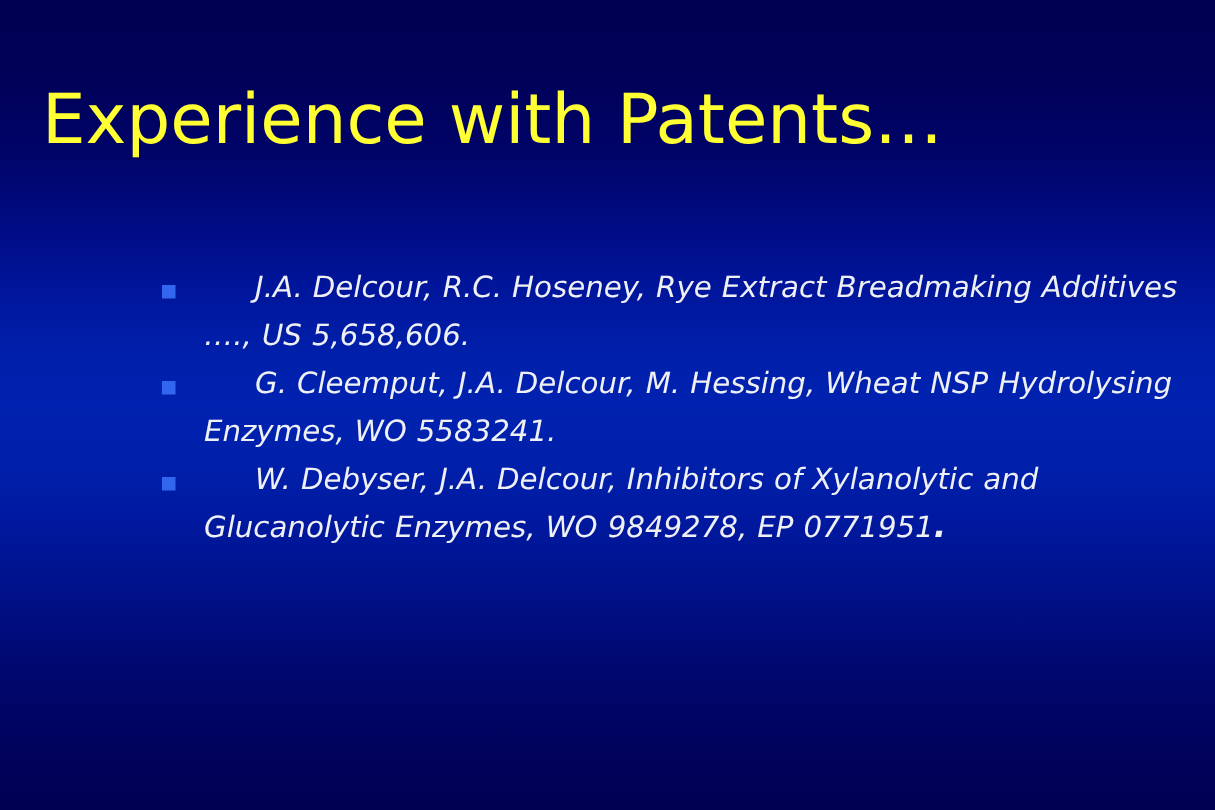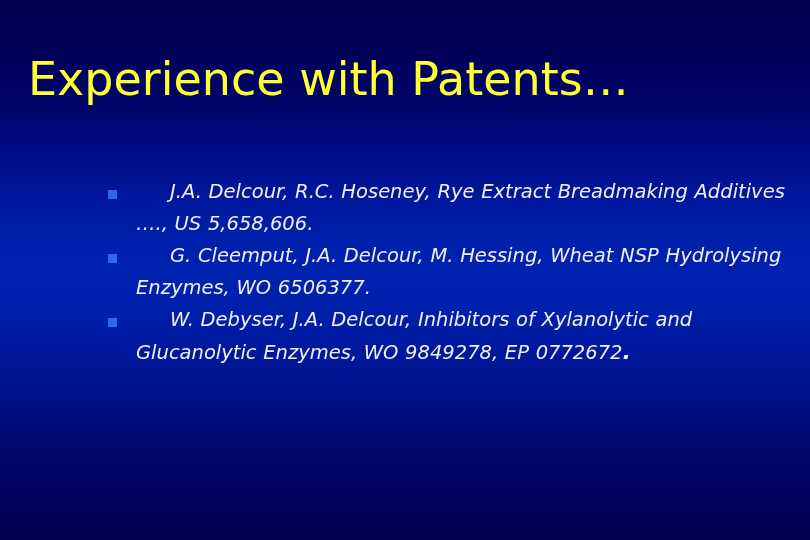--- a/index.html
+++ b/index.html
@@ -100,25 +100,25 @@
 
   <div id="body-block">
 
     <div class="bullet-row">
       <span class="bullet-marker"></span>
       <span class="bullet-text">J.A. Delcour, R.C. Hoseney, Rye Extract Breadmaking Additives …., US 5,658,606.</span>
     </div>
 
     <div class="bullet-row">
       <span class="bullet-marker"></span>
-      <span class="bullet-text">G. Cleemput, J.A. Delcour, M. Hessing, Wheat NSP Hydrolysing Enzymes, WO 6506377.</span>
+      <span class="bullet-text">G. Cleemput, J.A. Delcour, M. Hessing, Wheat NSP Hydrolysing Enzymes, WO 5583241.</span>
     </div>
 
 
     <div class="bullet-row">
       <span class="bullet-marker"></span>
       <span class="bullet-text">
-        <span>W. Debyser, J.A. Delcour, Inhibitors of Xylanolytic and Glucanolytic Enzymes, WO 9849278, EP 0772672</span><span class="bold-dot">.</span>
+        <span>W. Debyser, J.A. Delcour, Inhibitors of Xylanolytic and Glucanolytic Enzymes, WO 9849278, EP 0771951</span><span class="bold-dot">.</span>
       </span>
     </div>
 
   </div>
 </div>
 
 </body></html>

